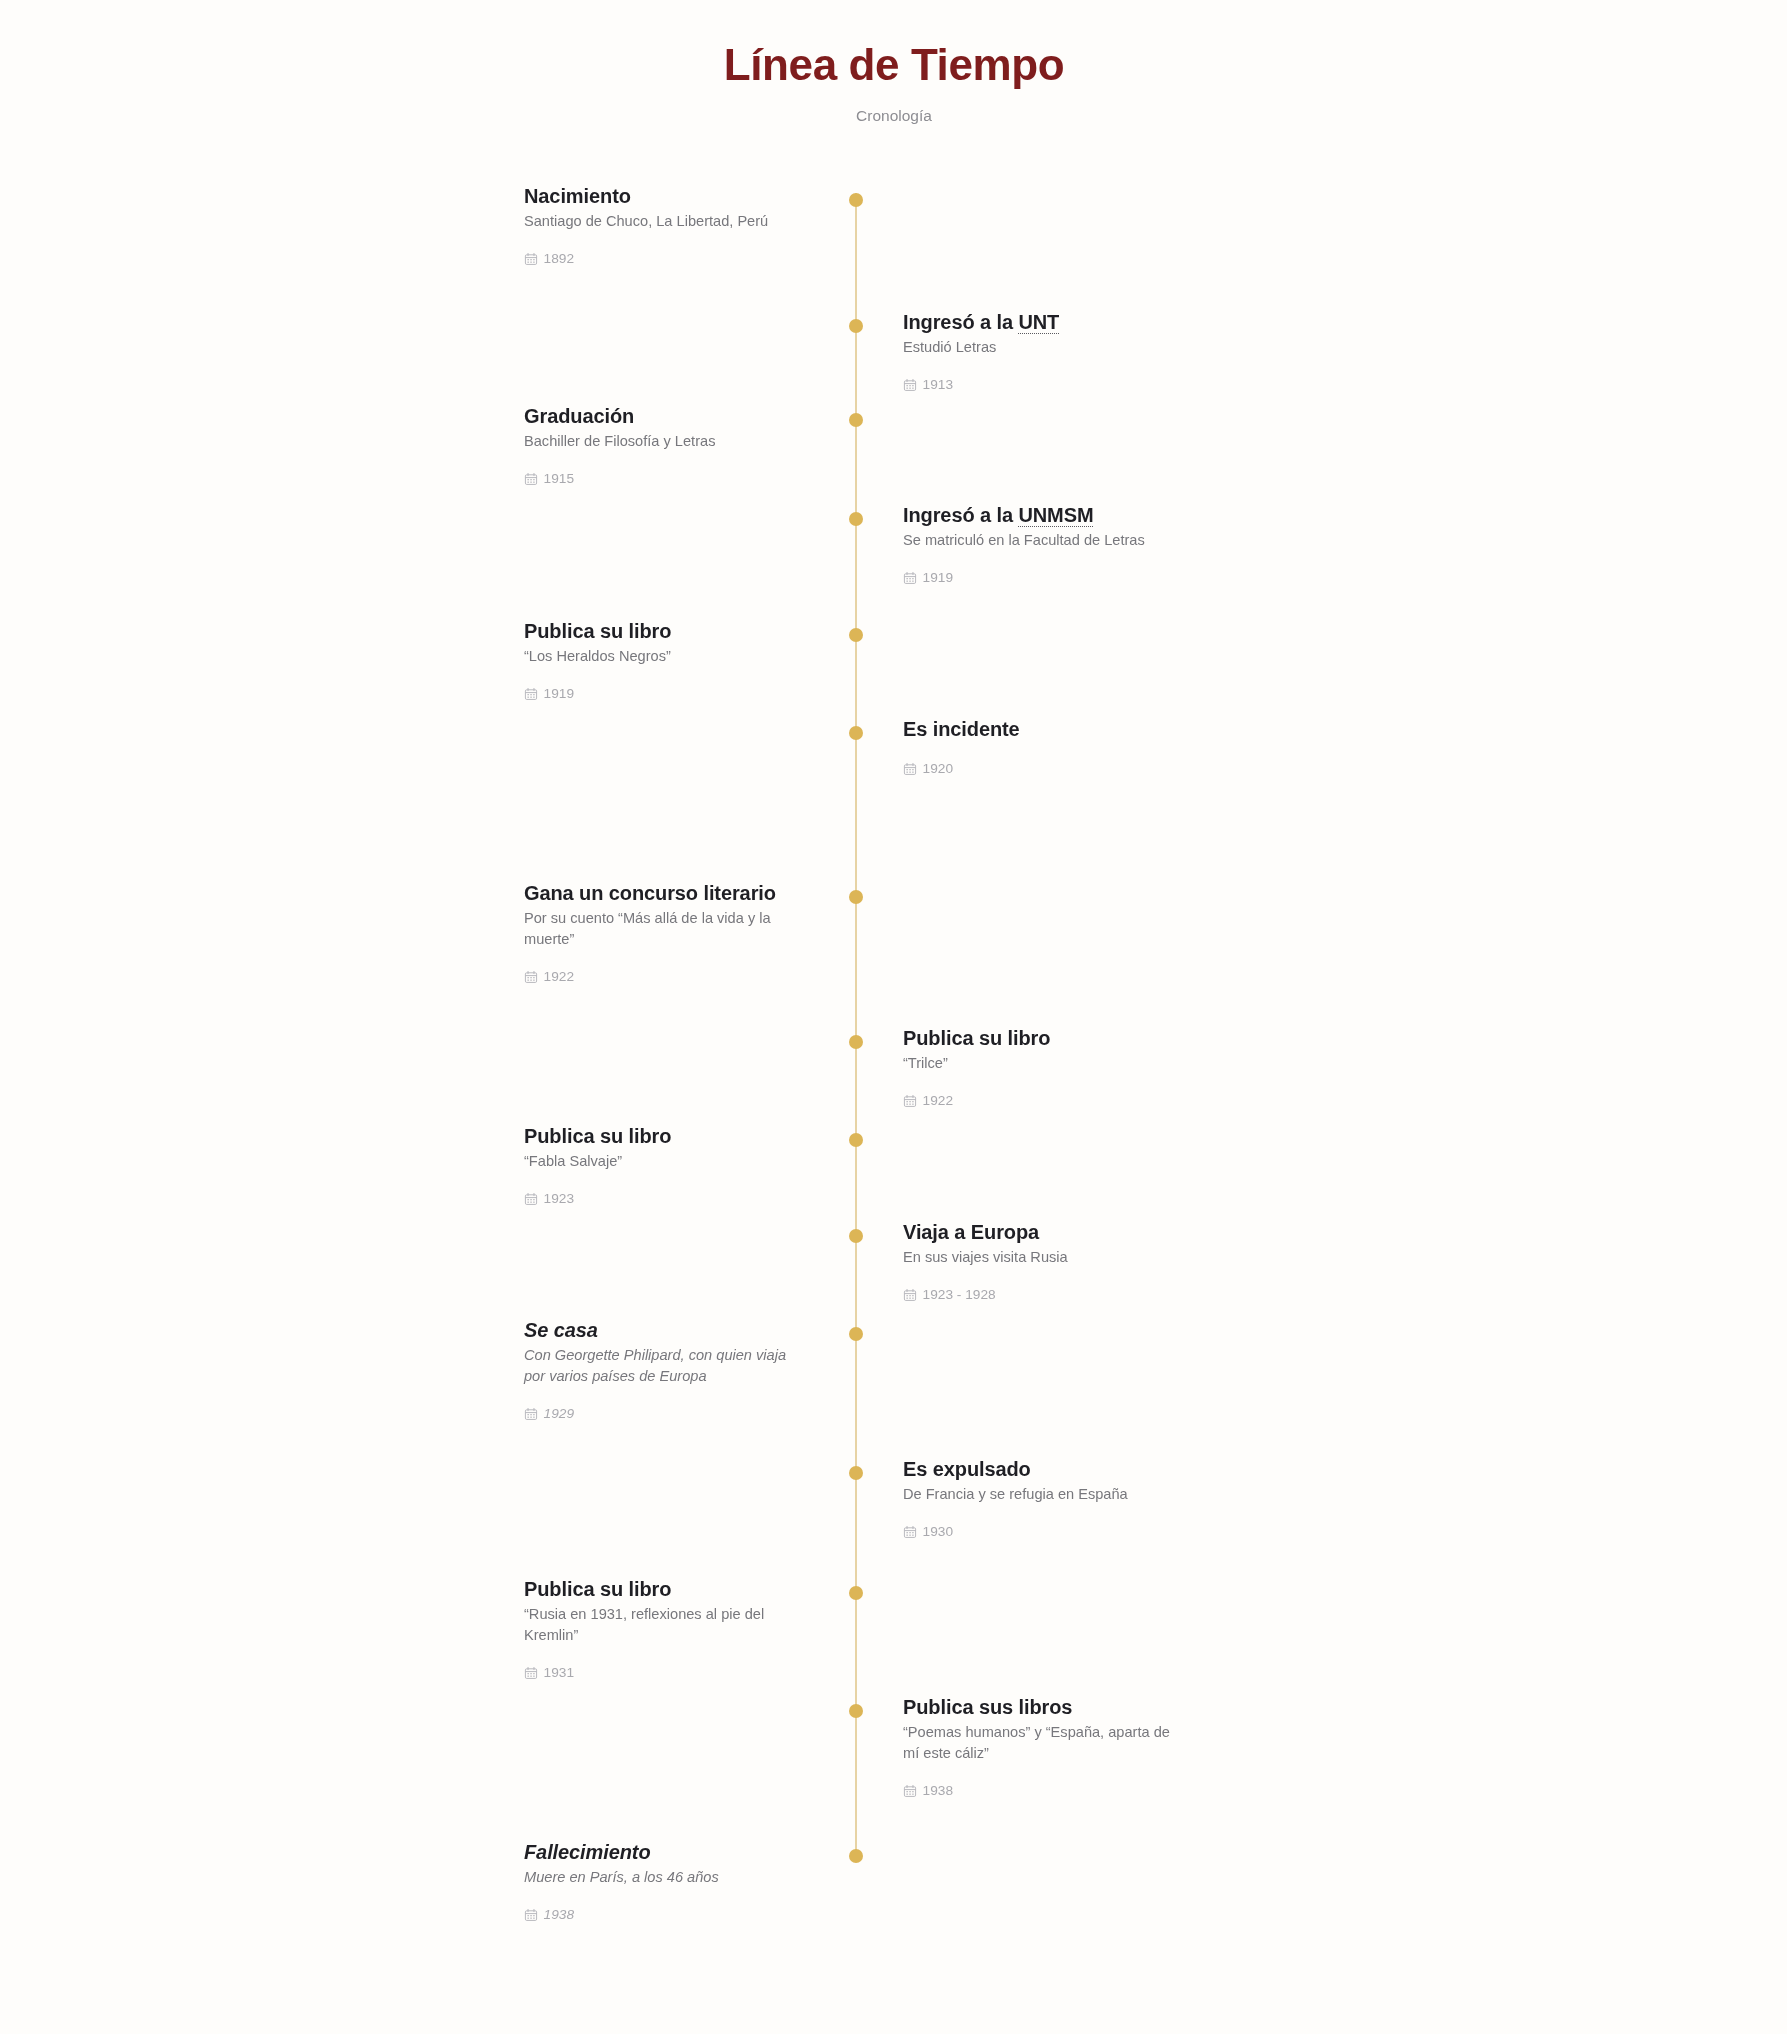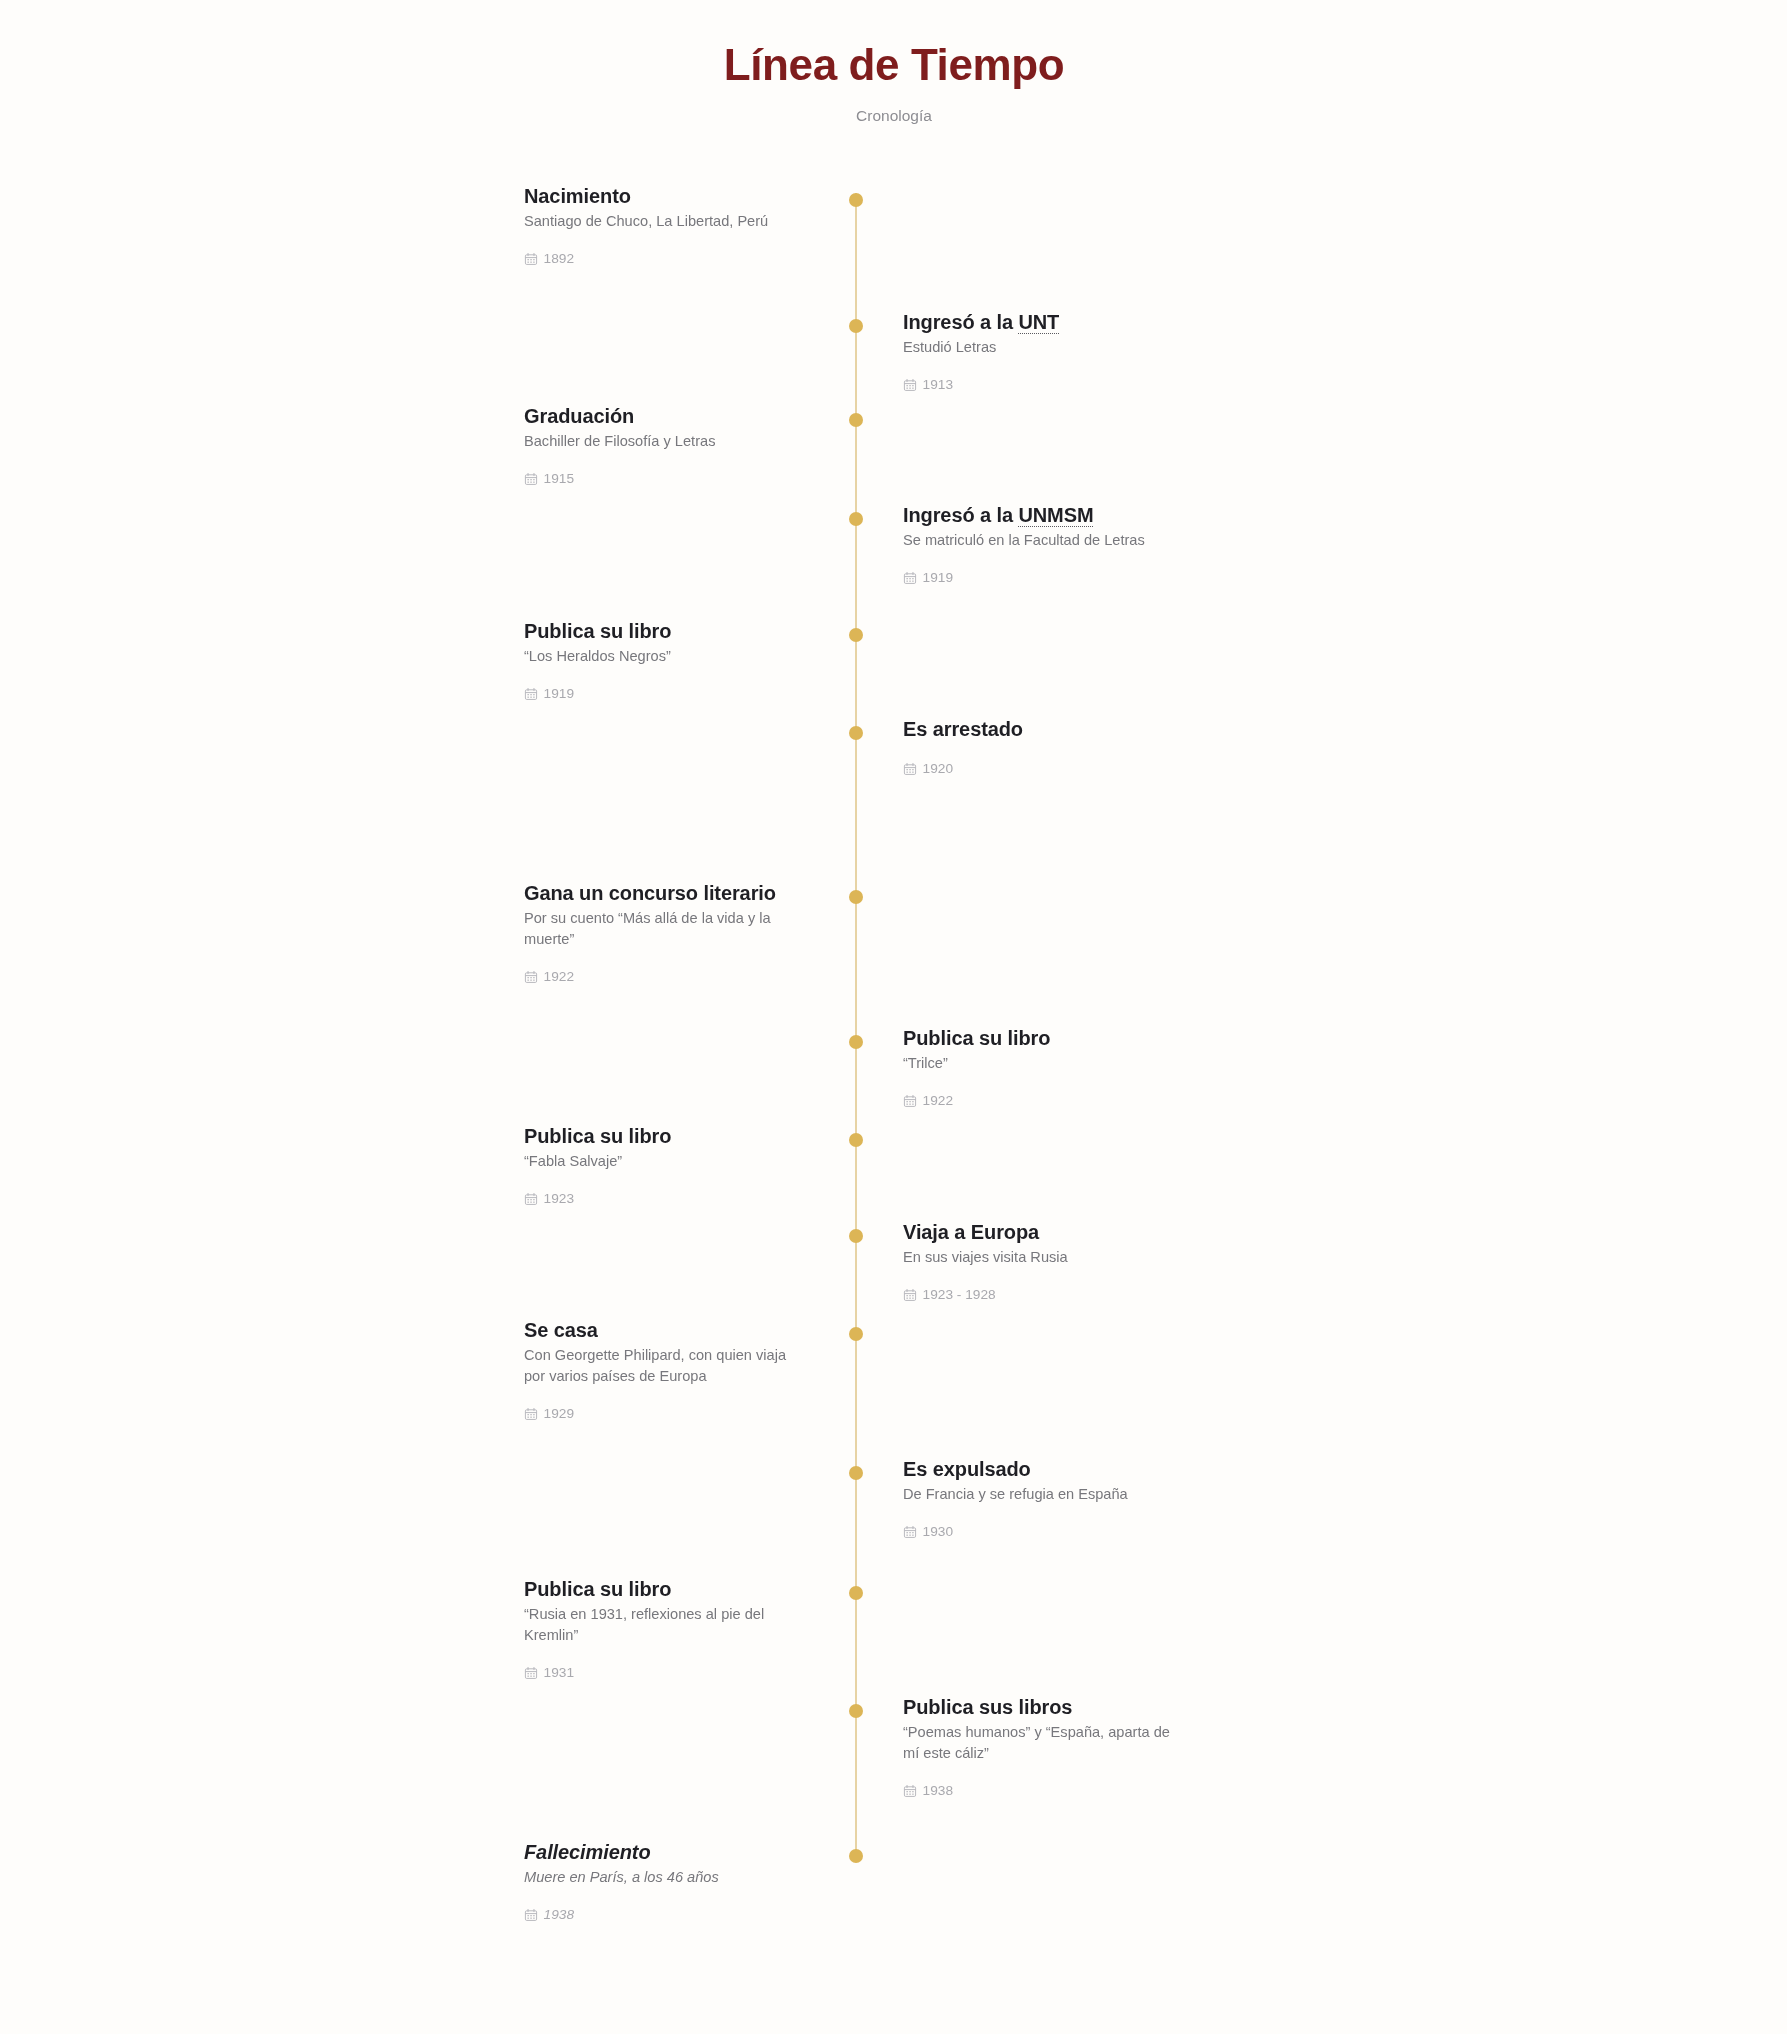--- a/index.html
+++ b/index.html
@@ -266,21 +266,21 @@
           </div>
         </div>
       </div>
       <div class="cell right empty"></div>
       <div class="marker"></div>
     </div>
     <div class="timeline-row" style="position: absolute; left: 0px; right: 0px; top: 533px;">
       <div class="cell left empty"></div>
       <div class="cell right">
         <div>
-          <div class="entry-title">Es arrestado</div>
+          <div class="entry-title">Es incidente</div>
           <div class="entry-date">
             <span class="cal-icon">
               <svg viewBox="0 0 16 16" width="14" height="14" fill="none" stroke="#b6b6bb" stroke-width="1.1">
                 <rect x="1.6" y="3.2" width="12.8" height="11" rx="1.5"></rect>
                 <path d="M4.6 1.6v2.6M11.4 1.6v2.6" stroke-linecap="round"></path>
                 <path d="M1.6 6.4h12.8"></path>
                 <g fill="#b6b6bb" stroke="none">
                   <rect x="4" y="8" width="1.5" height="1.5"></rect>
                   <rect x="7.3" y="8" width="1.5" height="1.5"></rect>
                   <rect x="10.6" y="8" width="1.5" height="1.5"></rect>
@@ -401,21 +401,21 @@
                   <rect x="10.6" y="10.9" width="1.5" height="1.5"></rect>
                 </g>
               </svg>
             </span>
             <span>1923 - 1928</span>
           </div>
         </div>
       </div>
       <div class="marker"></div>
     </div>
-    <div class="timeline-row" style="position: absolute; left: 0px; right: 0px; top: 1134px;">
+    <div class="timeline-row" style="position: absolute; left: 0px; right: 0px; top: 1134px; font-style: italic;">
       <div class="cell left">
         <div>
           <div class="entry-title">Se casa</div>
           <div class="entry-desc">Con Georgette Philipard, con quien viaja por varios países de Europa</div>
           <div class="entry-date">
             <span class="cal-icon">
               <svg viewBox="0 0 16 16" width="14" height="14" fill="none" stroke="#b6b6bb" stroke-width="1.1">
                 <rect x="1.6" y="3.2" width="12.8" height="11" rx="1.5"></rect>
                 <path d="M4.6 1.6v2.6M11.4 1.6v2.6" stroke-linecap="round"></path>
                 <path d="M1.6 6.4h12.8"></path>

